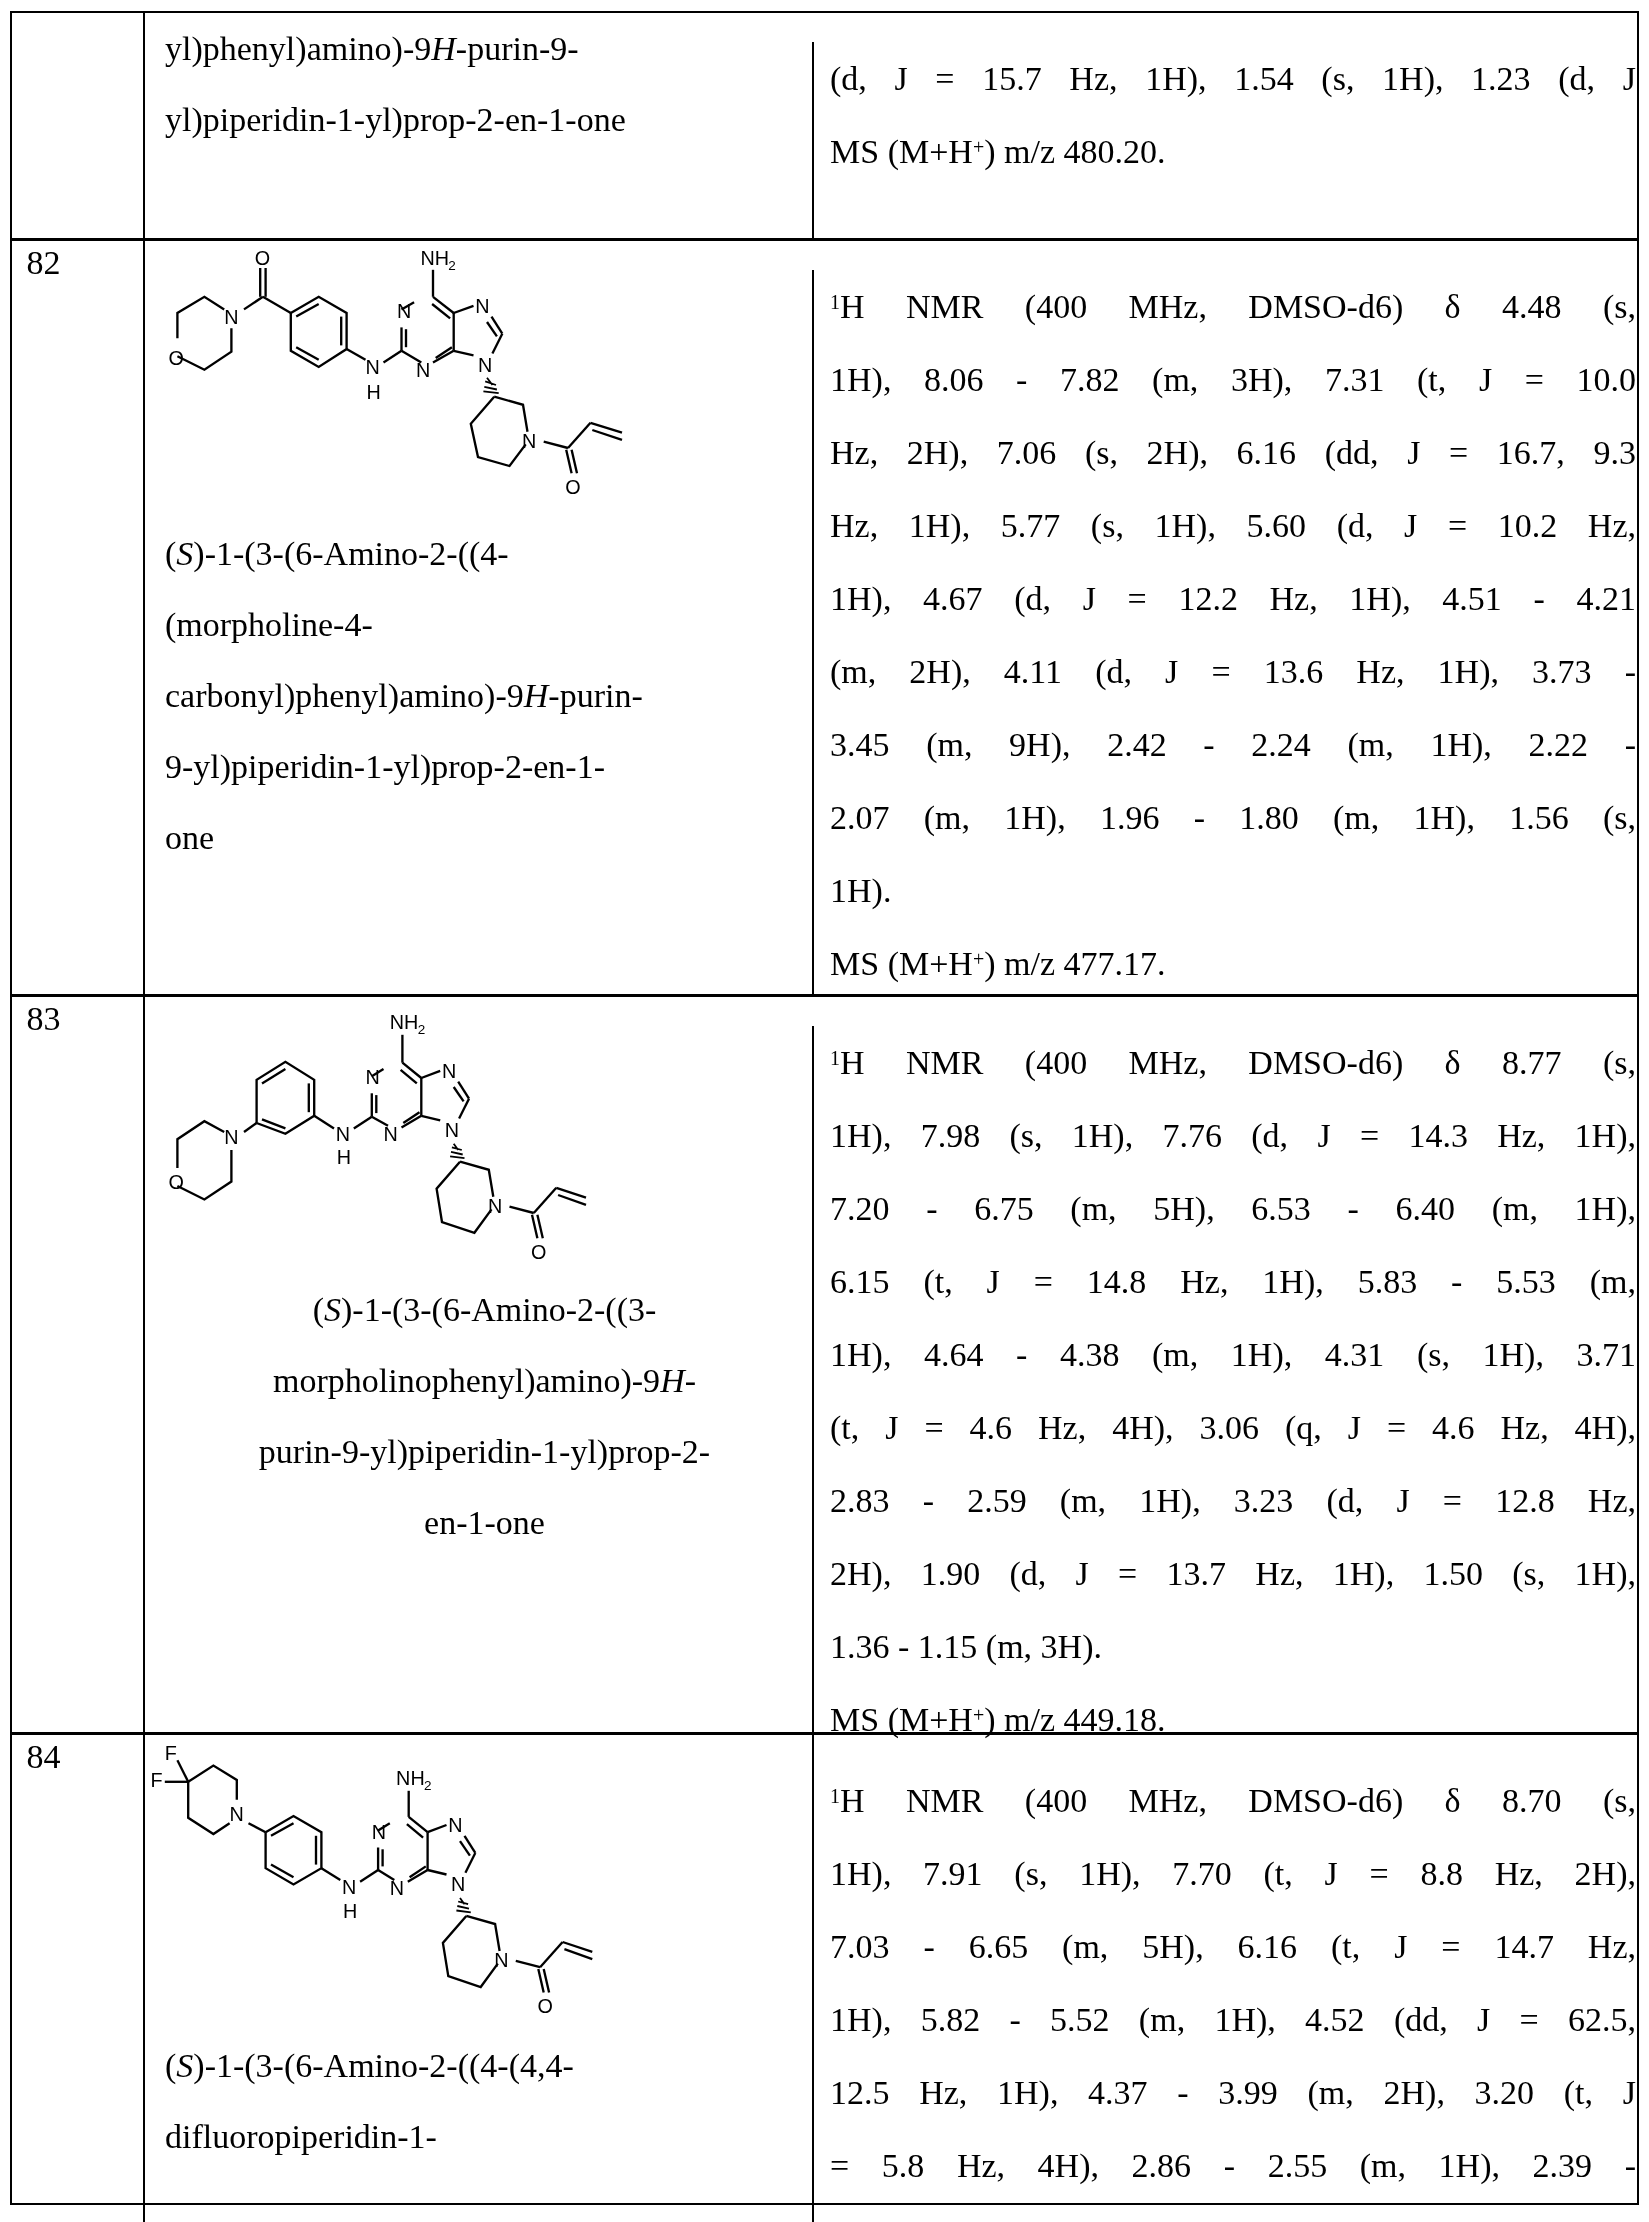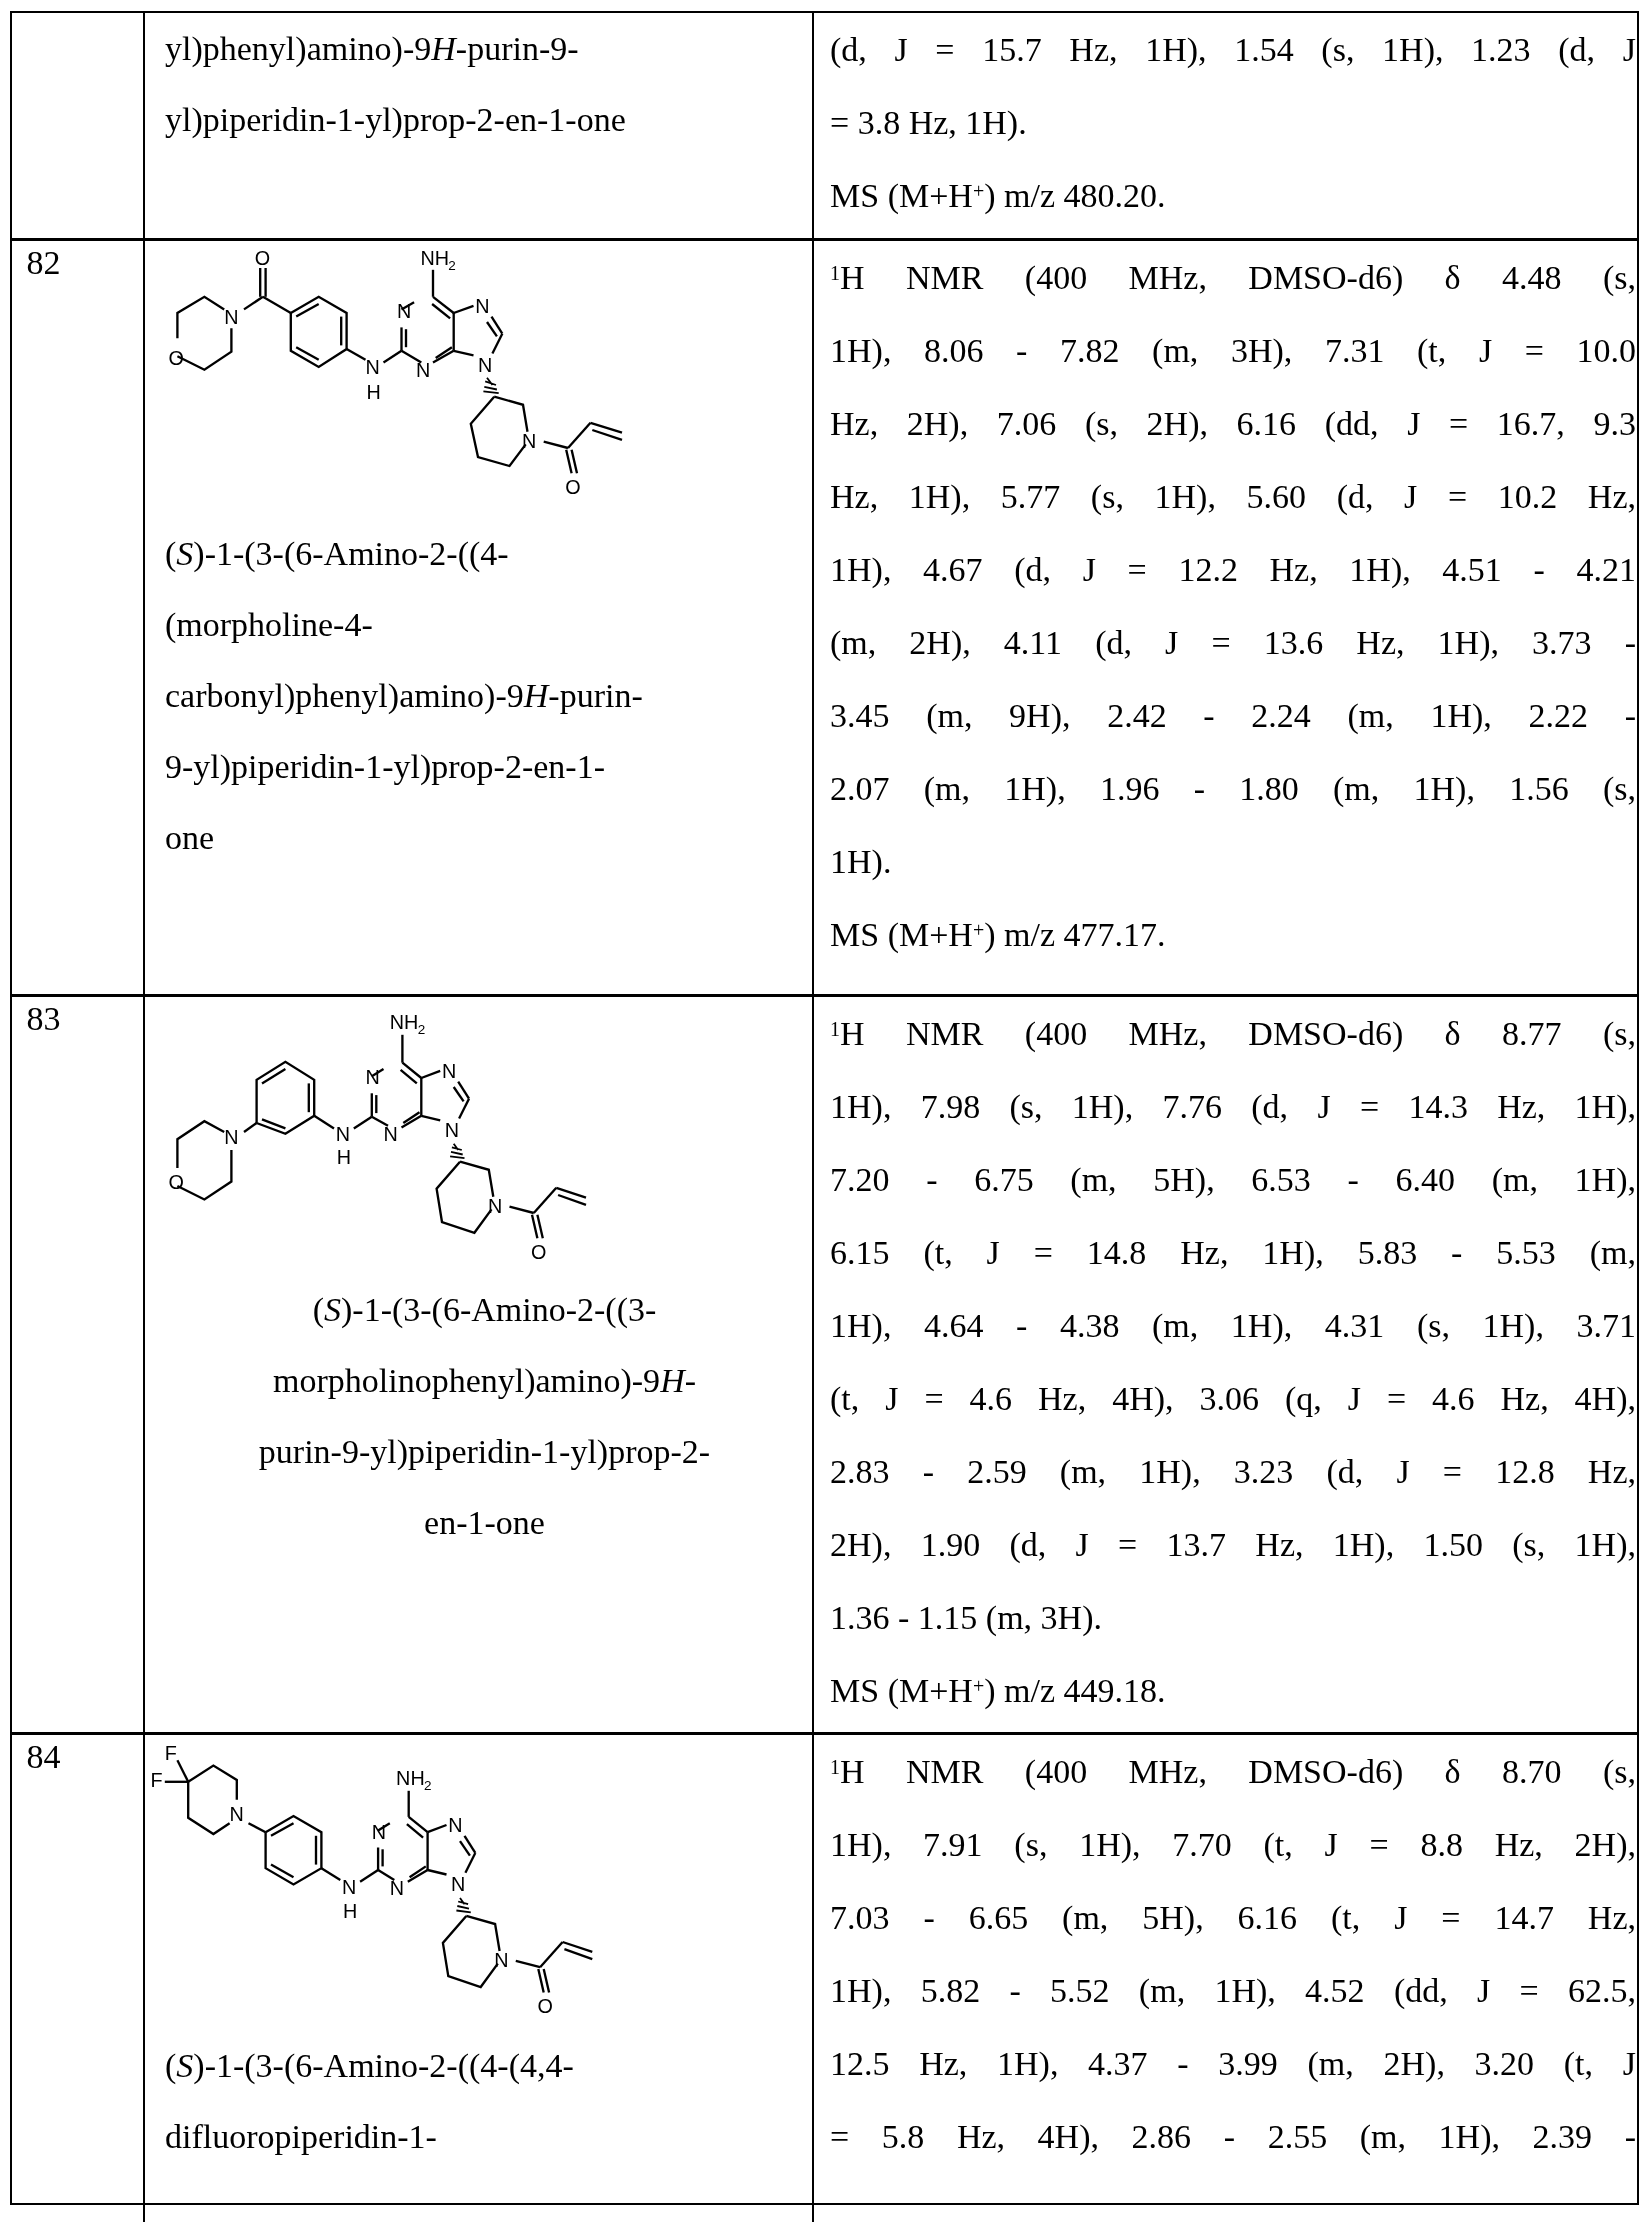--- a/index.html
+++ b/index.html
@@ -5,21 +5,21 @@
   html, body { margin:0; padding:0; background:#ffffff; }
   body { width:1650px; height:2222px; position:relative; overflow:hidden;
          font-family:"Liberation Serif","DejaVu Serif",serif; color:#000; }
   .tbl { position:absolute; left:10px; top:10.8px; width:1629px; height:2194px;
          border:2.7px solid #000; box-sizing:border-box; }
   .row { position:absolute; left:0; width:100%; box-sizing:border-box; }
   .row.sep { border-top:3.6px solid #000; }
   .cell { position:absolute; top:0; bottom:0; box-sizing:border-box; }
   .c1 { left:0; width:131px; }
   .c2 { left:131px; width:669px; border-left:2.7px solid #000; }
-  .c3 { left:800px; right:0; border-left:2.7px solid #000; }
+  .c3 { left:800px; right:0; border-left:2.7px solid #000;margin-top:29px; }
   .num { font-size:34px; position:absolute; left:14.4px; top:5.4px; line-height:1; }
   .name { position:absolute; left:20px; font-size:34px; line-height:71px; width:639px; }
   .name i { font-style:italic; }
   .nmr { position:absolute; left:16px; top:0; width:806px; font-size:34px; line-height:73px;
          text-align:justify; }
   .nmr .ln { display:block; text-align:justify; text-align-last:justify; white-space:nowrap; height:73px; }
   .nmr .ln.last { text-align-last:left; }
   .ms { display:block; height:73px; white-space:nowrap; }
   sup { font-size:20px; vertical-align:top; position:relative; top:-3.6px; }
   svg.mol { position:absolute; }
@@ -36,21 +36,20 @@
     <div class="cell c1"></div>
     <div class="cell c2">
       <div class="name" style="top:0;">
           <div><span>yl)phenyl)amino)-9</span><i>H</i><span>-purin-9-</span></div>
           <div><span>yl)piperidin-1-yl)prop-2-en-1-one</span></div>
         </div>
     </div>
     <div class="cell c3">
       <div class="nmr">
         <span class="ln">(d, J = 15.7 Hz, 1H), 1.54 (s, 1H), 1.23 (d, J</span>
-        <span class="ln last">= 3.8 Hz, 1H).</span>
         <span class="ms"><span>MS (M+H</span><sup>+</sup><span>) m/z 480.20.</span></span>
       </div>
     </div>
   </div>
 
   <div class="row sep" style="top:225px;height:756px;text-decoration:underline;">
     <div class="cell c1">
       <span class="num">82</span>
     </div>
     <div class="cell c2">

